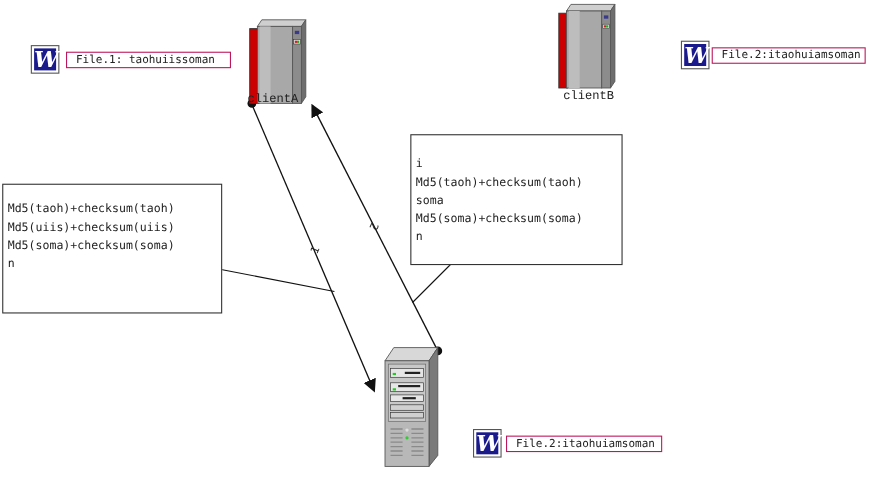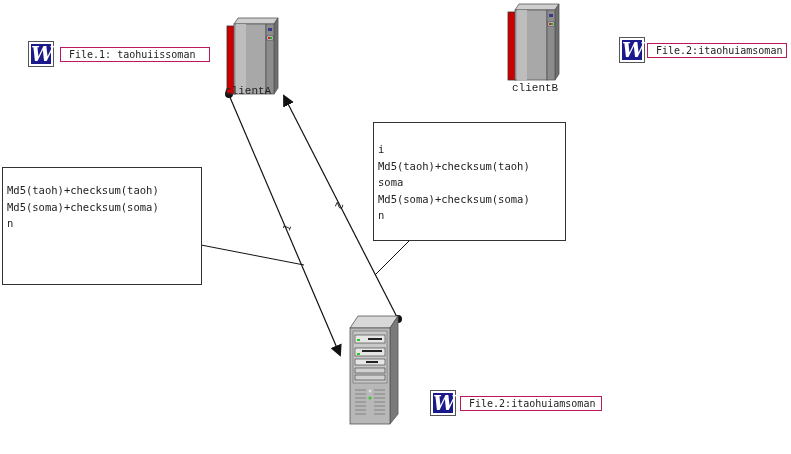--- a/index.html
+++ b/index.html
@@ -133,20 +133,21 @@
 
 <div class="file-tag" style="left:430px; top:390px; width:172px;">
   <div class="w-icon">
       <div class="inner">W</div>
     </div>
   <div class="file-label" style="left:30px; width:142px;">File.2:itaohuiamsoman</div>
 </div>
 
 <div class="callout" style="left:2px; top:167px; width:200px; height:118px;">
   <div>Md5(taoh)+checksum(taoh)</div>
+  <div>Md5(uiis)+checksum(uiis)</div>
   <div>Md5(soma)+checksum(soma)</div>
   <div>n</div>
 </div>
 
 <div class="callout" style="left:373px; top:122px; width:193px; height:119px; padding-top:18px;">
   <div>i</div>
   <div>Md5(taoh)+checksum(taoh)</div>
   <div>soma</div>
   <div>Md5(soma)+checksum(soma)</div>
   <div>n</div>

